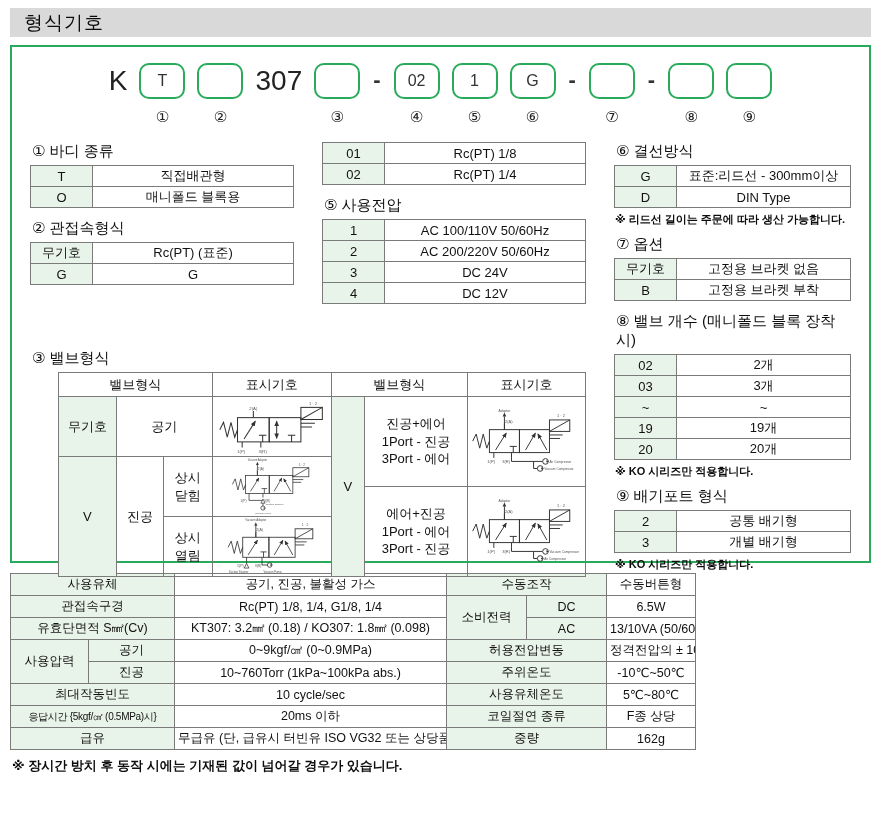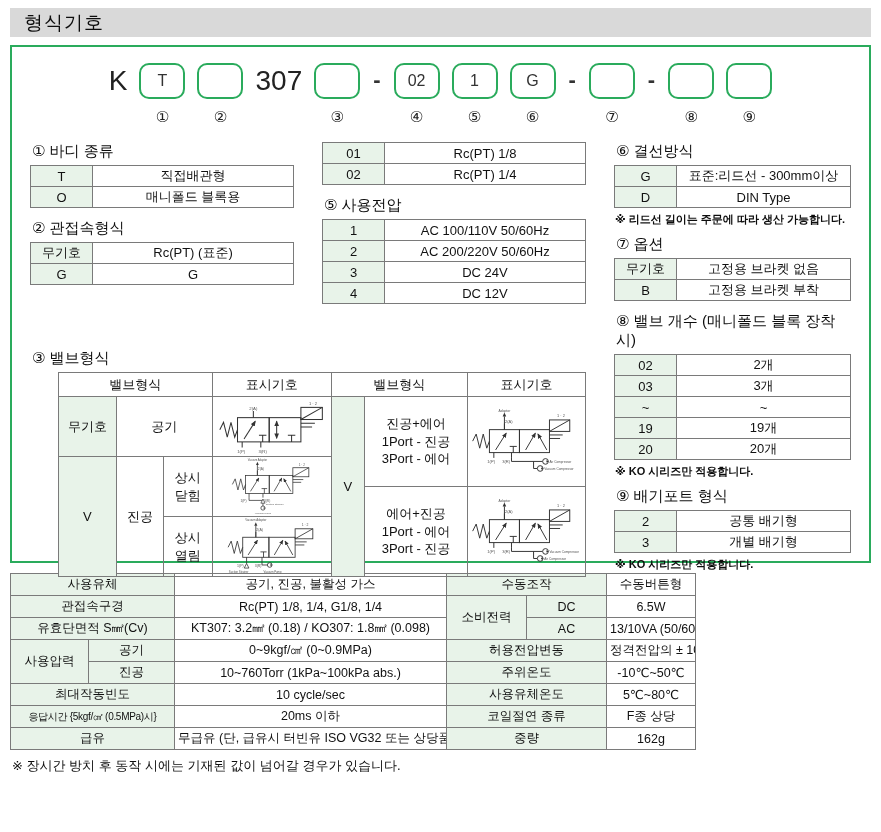--- a/index.html
+++ b/index.html
@@ -63,21 +63,21 @@
   .diagcell{padding:0;}
   
   .spec-wrap{margin-top:10px;}
   table.spec{border-collapse:collapse;width:686px;table-layout:fixed;}
   table.spec td{
     border:1px solid var(--bordergray);height:22px;text-align:center;
     font-size:12.5px;padding:0 3px;color:#111;overflow:hidden;white-space:nowrap;
   }
   table.spec td.k{background:var(--cellgreen);}
   table.spec td.tight{font-size:10px;letter-spacing:-0.3px;}
-  .footnote{font-size:13px;font-weight:normal;margin:7px 0 0 2px;color:#0d0d0d;}
+  .footnote{font-size:13px;font-weight:bold;margin:7px 0 0 2px;color:#0d0d0d;}
 </style>
 </head>
 <body>
 
 <svg style="position:absolute;width:0;height:0" aria-hidden="true">
   <defs>
     <marker id="arr" viewBox="0 0 6 5" markerWidth="6" markerHeight="5" refX="5" refY="2.5" orient="auto-start-reverse" markerUnits="userSpaceOnUse">
       <path d="M0,0L6,2.5L0,5z" fill="#333"></path>
     </marker>
   </defs>

